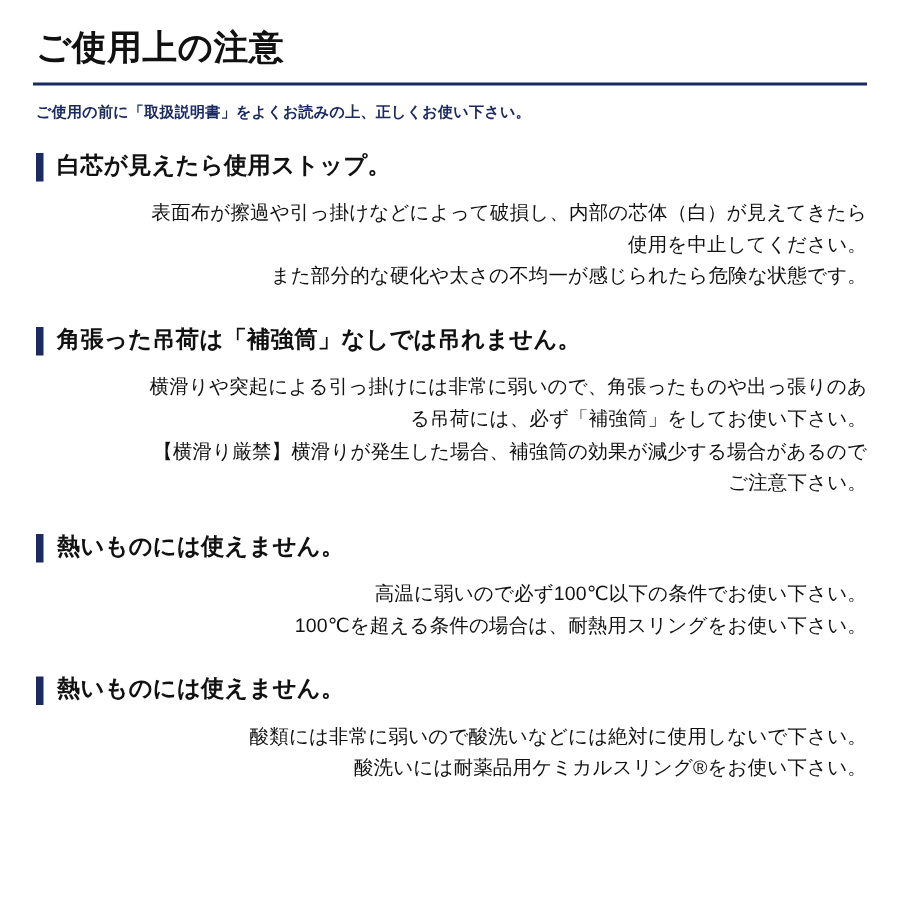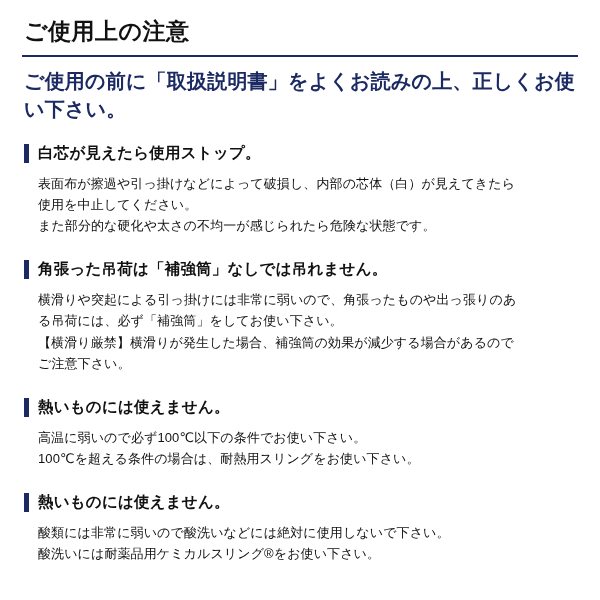--- a/index.html
+++ b/index.html
@@ -29,27 +29,26 @@
     line-height: 1.2;
     margin: 0 0 9px 2px;
   }
   .title-rule {
     border: 0;
     border-top: 2px solid #1b2a63;
     margin: 0 0 12px 0;
     width: 556px;
   }
   .lead {
-    font-size: 20px;
+    font-size: 10px;
     font-weight: bold;
     color: #1b2a63;
     line-height: 1.4;
     margin: 0 0 18px 2px;
     letter-spacing: 0.2px;
-    font-family: Liberation Mono, monospace;
   }
   .section {
     margin: 0 0 22px 0;
   }
   .section-head {
     display: flex;
     align-items: center;
     margin: 0 0 10px 0;
   }
   .bar {
@@ -68,20 +67,21 @@
   }
   .section-body {
     margin-left: 16px;
     font-size: 13px;
     line-height: 1.65;
     color: #111111;
     letter-spacing: 0.1px;
   }
   .section-body p {
     margin: 0;
+    text-align: right;
   }
 </style>
 </head>
 <body>
 
 <div class="page">
 
   <h1 class="page-title">ご使用上の注意</h1>
   <hr class="title-rule">
 

